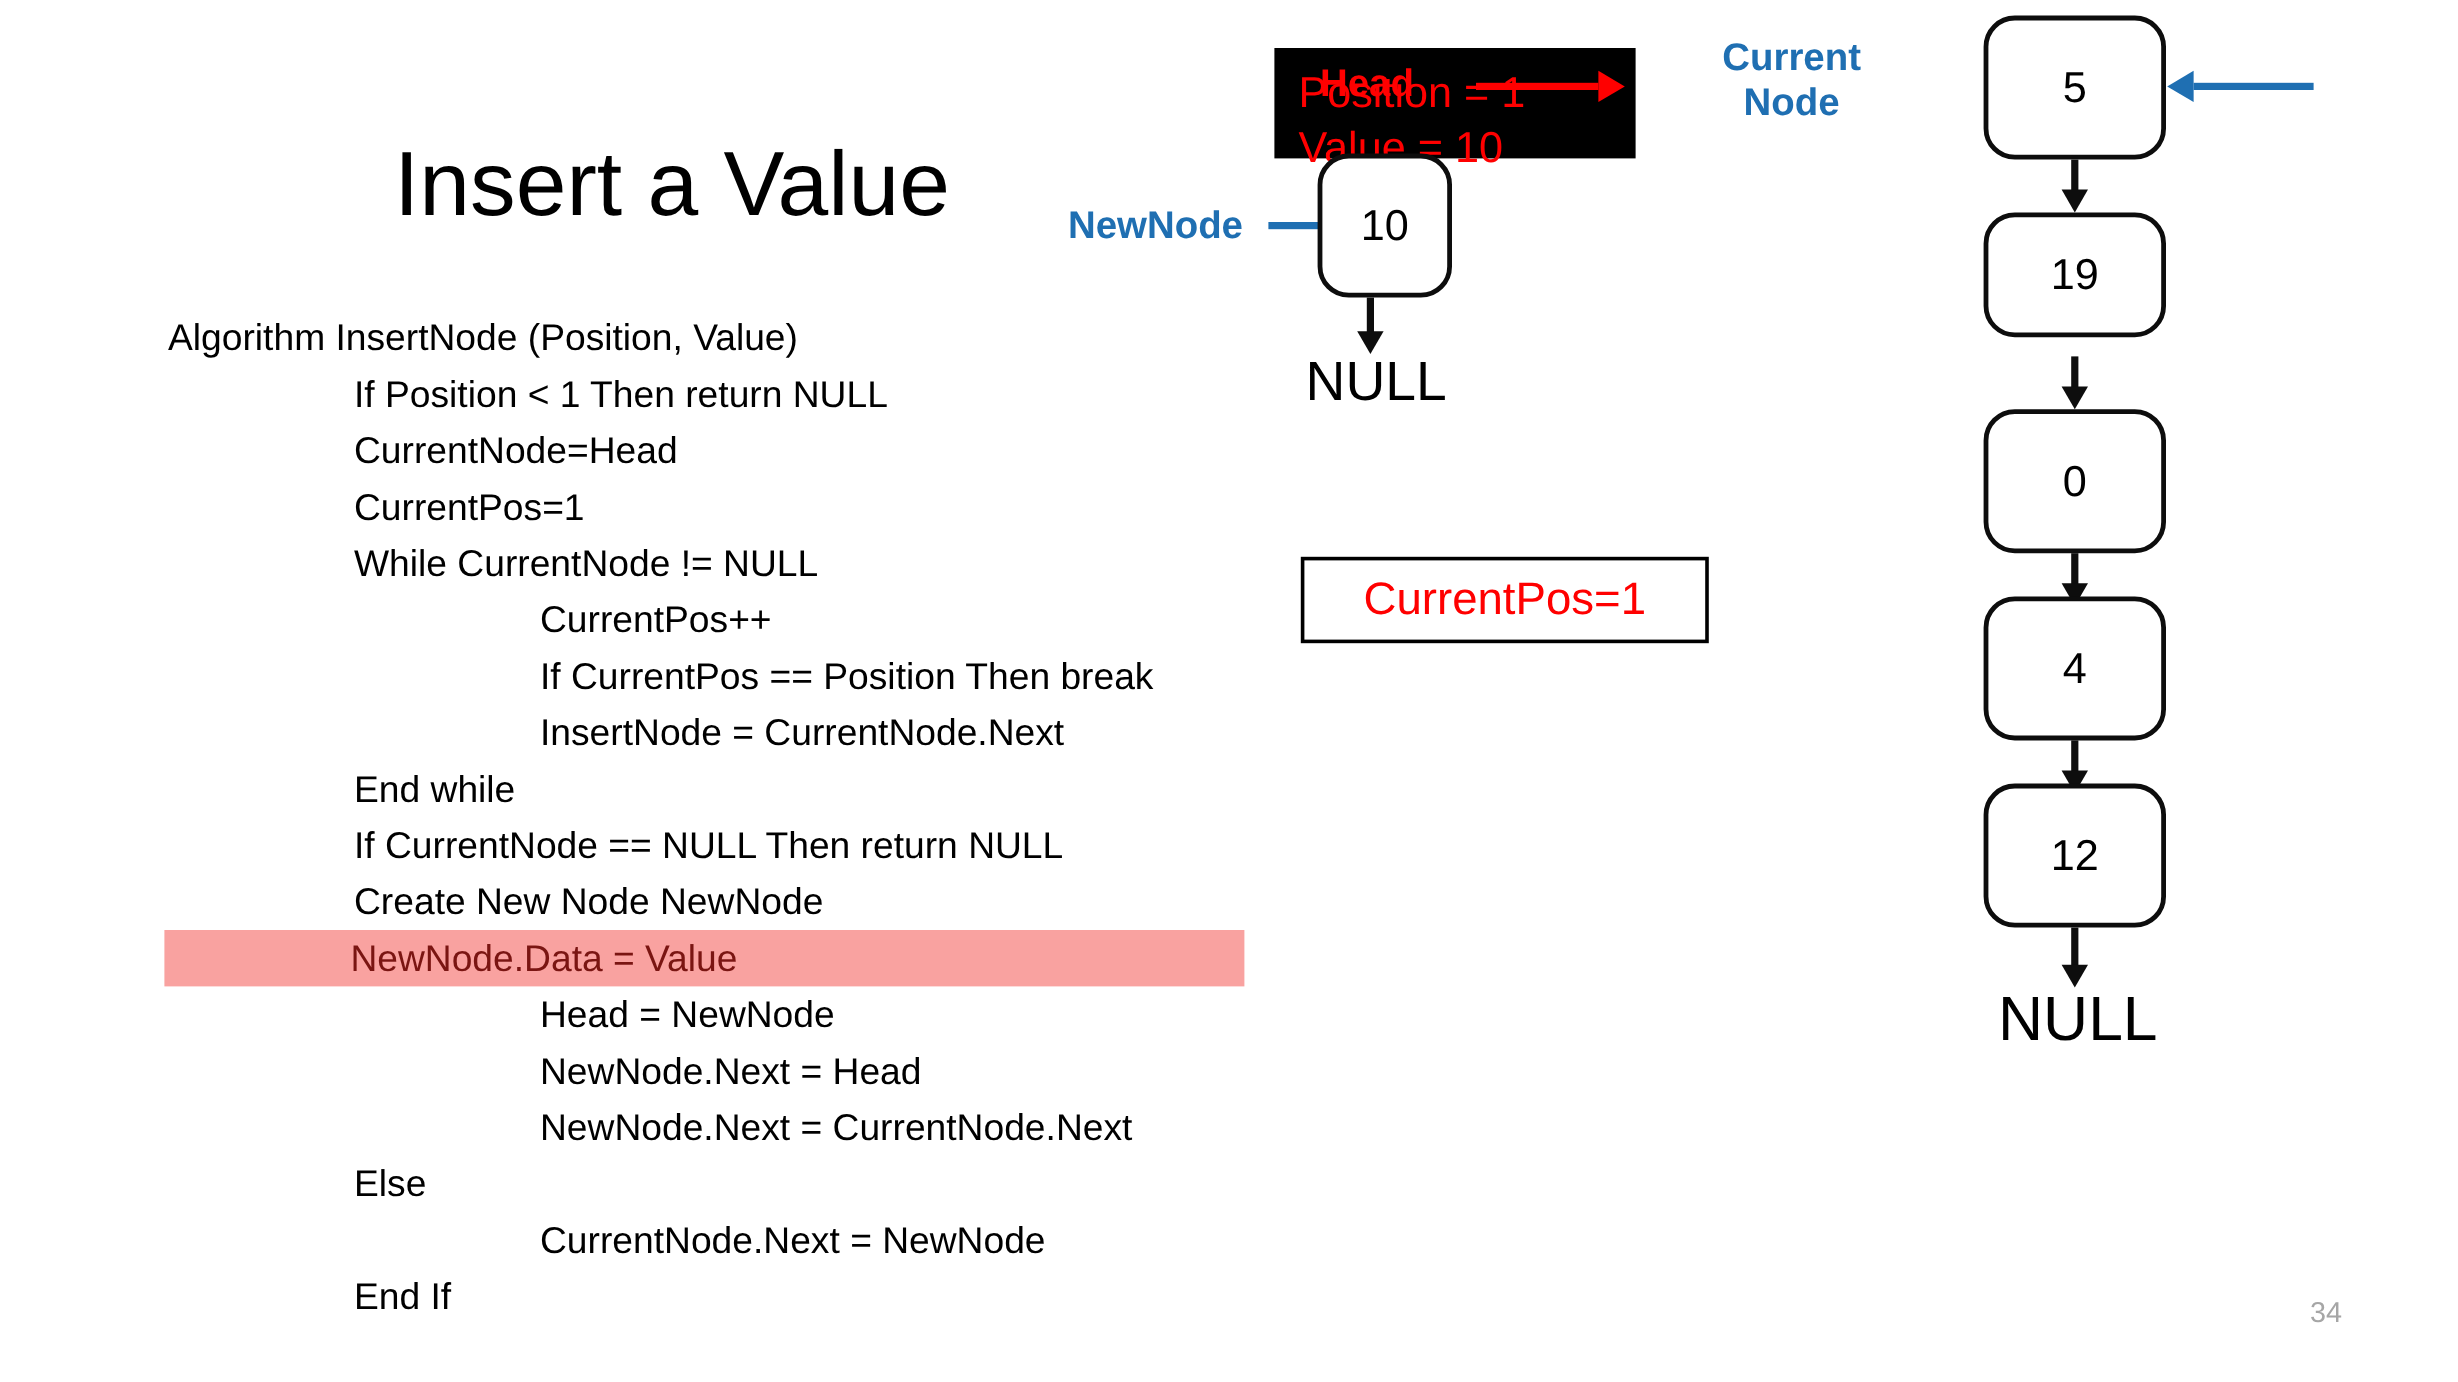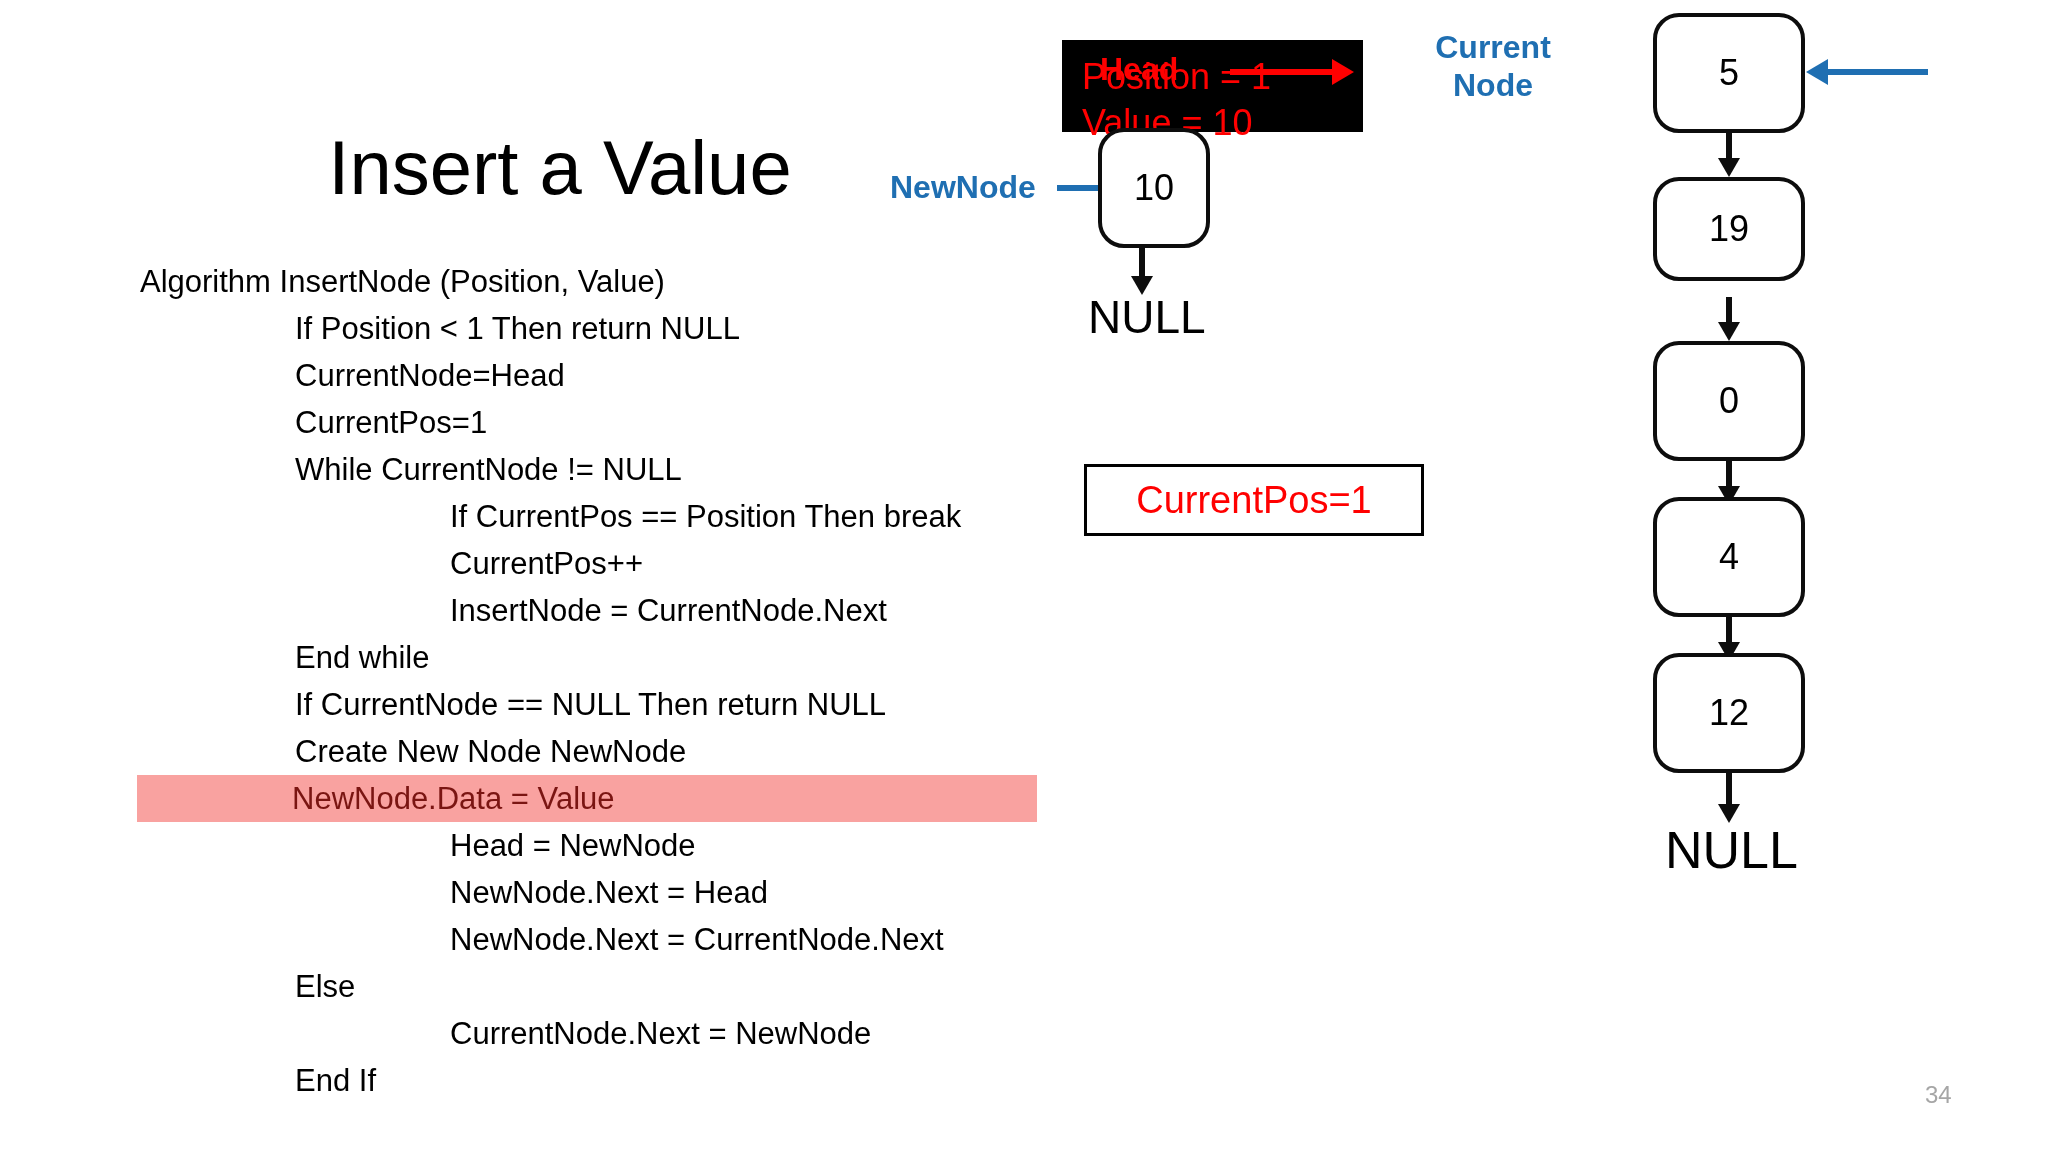--- a/index.html
+++ b/index.html
@@ -15,21 +15,21 @@
     width: 2048px;
     height: 1152px;
     background: #ffffff;
     overflow: hidden;
   }
 
   
   #slide-title {
     position: absolute;
     left: 240px;
-    top: 130px;
+    top: 116px;
     width: 640px;
     text-align: center;
     font-size: 76px;
     line-height: 1.0;
     color: #000000;
     font-weight: 400;
     letter-spacing: 0px;
     white-space: nowrap;
   }
 
@@ -194,22 +194,22 @@
 <div id="slide">
 
   <div id="slide-title">Insert a Value</div>
 
   <div id="algorithm">
       <div class="code-line"><span class="code-text">Algorithm InsertNode (Position, Value)</span></div>
       <div class="code-line indent1"><span class="code-text">If Position &lt; 1 Then return NULL</span></div>
       <div class="code-line indent1"><span class="code-text">CurrentNode=Head</span></div>
       <div class="code-line indent1"><span class="code-text">CurrentPos=1</span></div>
       <div class="code-line indent1"><span class="code-text">While CurrentNode != NULL</span></div>
+      <div class="code-line indent2"><span class="code-text">CurrentPos++</span></div>
       <div class="code-line indent2"><span class="code-text">If CurrentPos == Position Then break</span></div>
-      <div class="code-line indent2"><span class="code-text">CurrentPos++</span></div>
       <div class="code-line indent2"><span class="code-text">InsertNode = CurrentNode.Next</span></div>
       <div class="code-line indent1"><span class="code-text">End while</span></div>
       <div class="code-line indent1"><span class="code-text">If CurrentNode == NULL Then return NULL</span></div>
       <div class="code-line indent1"><span class="code-text">Create New Node NewNode</span></div>
       <div class="code-line indent1 highlight"><span class="code-text">NewNode.Data = Value</span></div>
       <div class="code-line indent2"><span class="code-text">Head = NewNode</span></div>
       <div class="code-line indent2"><span class="code-text">NewNode.Next = Head</span></div>
       <div class="code-line indent2"><span class="code-text">NewNode.Next = CurrentNode.Next</span></div>
       <div class="code-line indent1"><span class="code-text">Else</span></div>
       <div class="code-line indent2"><span class="code-text">CurrentNode.Next = NewNode</span></div>

